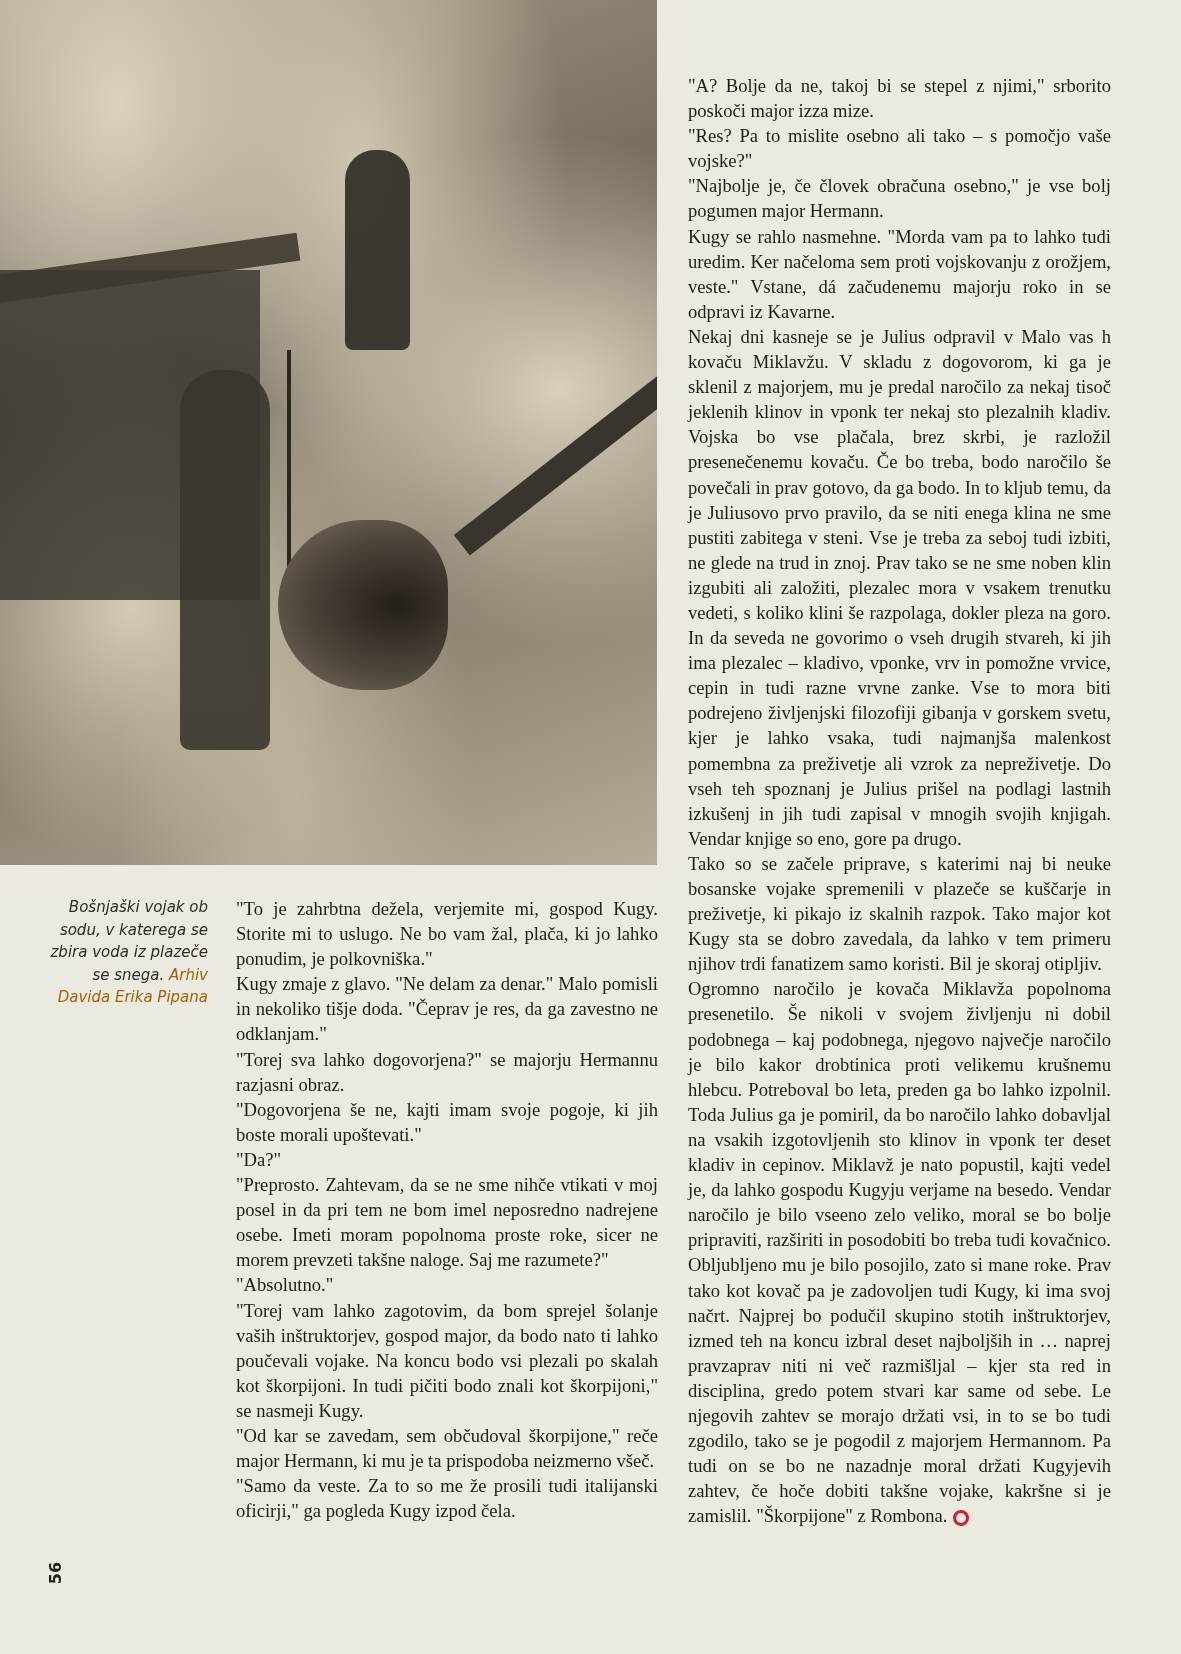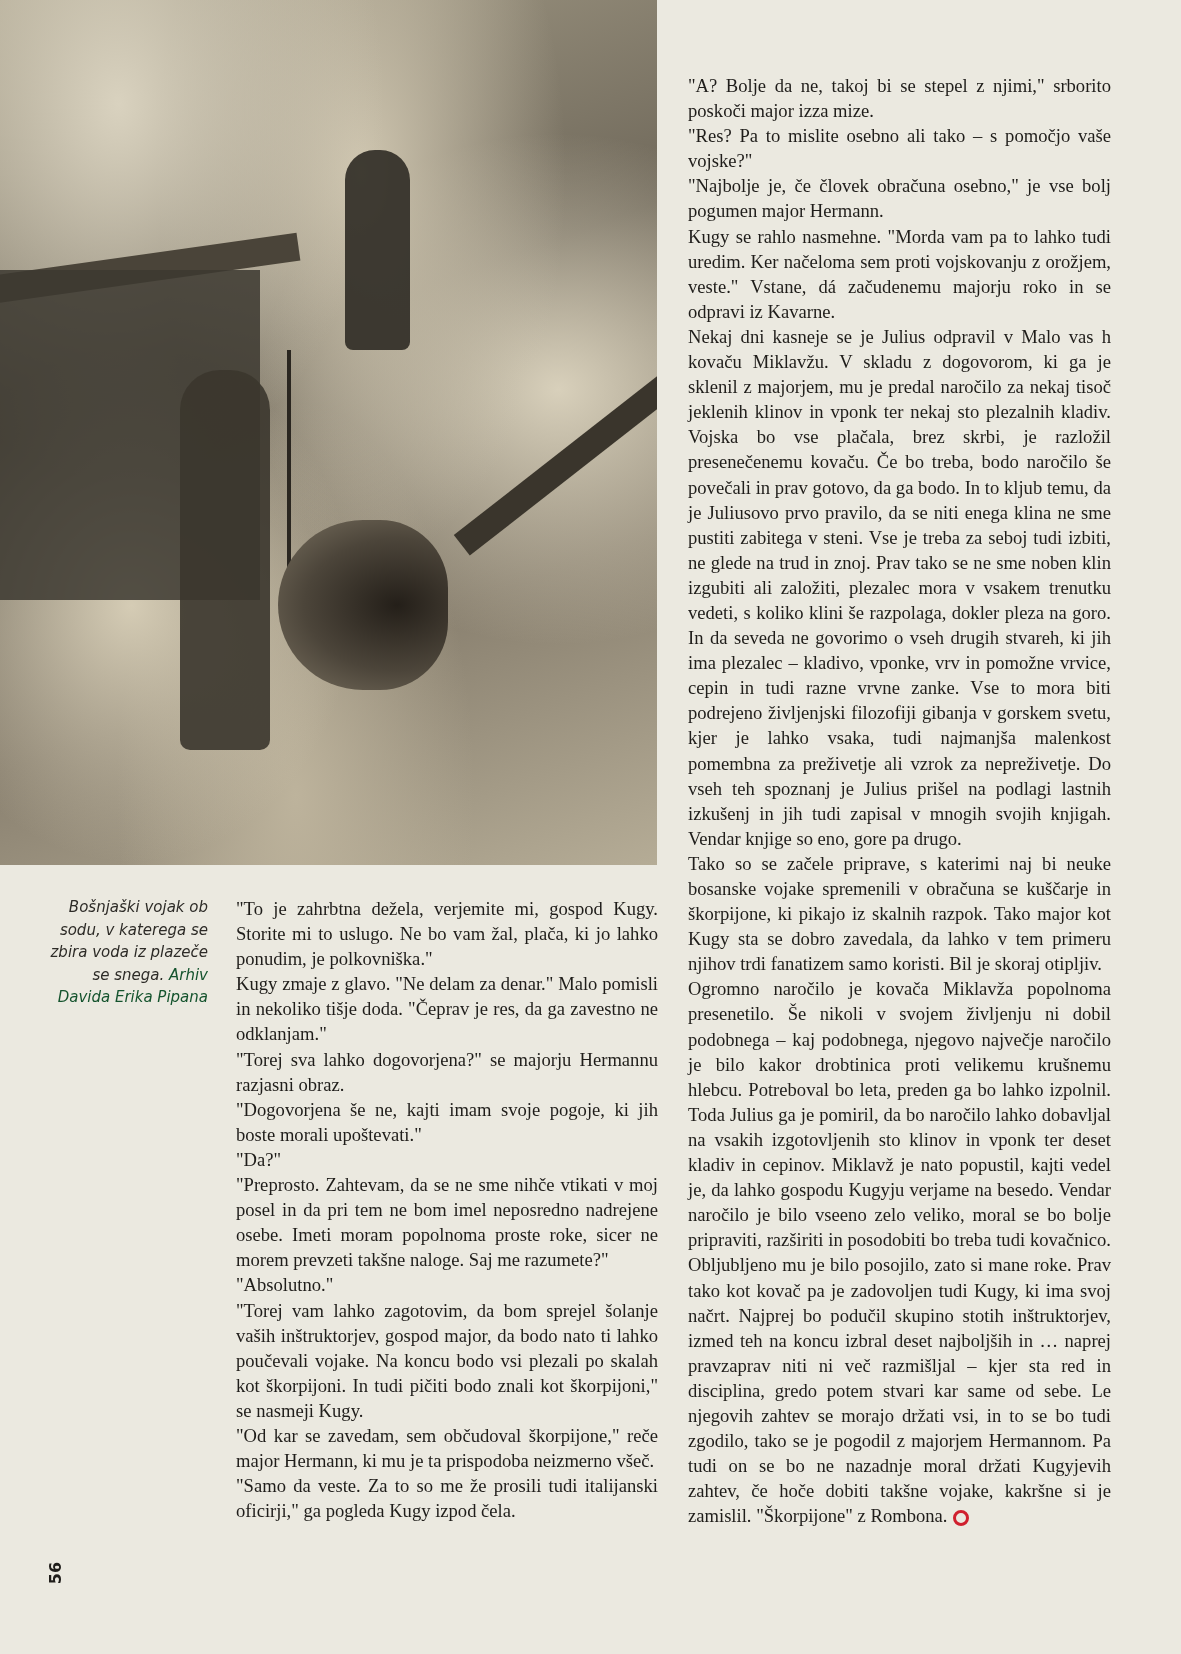--- a/index.html
+++ b/index.html
@@ -23,21 +23,21 @@
   .photo .barrel { position:absolute; left:278px; top:520px; width:170px; height:170px; border-radius:50% 40% 40% 50%; background:radial-gradient(ellipse at 70% 50%, #241f19 0%, #4c453a 55%, #7a7160 100%); }
   .photo .soldier { position:absolute; left:180px; top:370px; width:90px; height:380px; background:#3b362e; border-radius:40px 40px 10px 10px; opacity:.9; }
   .photo .soldier2 { position:absolute; left:345px; top:150px; width:65px; height:200px; background:#2f2b25; border-radius:30px 30px 8px 8px; opacity:.9; }
   .photo .beam { position:absolute; left:430px; top:440px; width:300px; height:26px; background:#3a352c; transform:rotate(-38deg); }
   .photo .rifle { position:absolute; left:287px; top:350px; width:4px; height:290px; background:#2a2620; }
 
   .caption {
     position:absolute; left:40px; top:896px; width:168px; text-align:right;
     font-family:"DejaVu Sans", sans-serif; font-style:italic; font-size:15px; line-height:22.5px; color:#2d2b27;
   }
-  .caption .credit { color:#14532d; }
+  .caption .credit { color:#a16207; }
 
   .col { position:absolute; font-size:18.6px; line-height:25.1px; text-align:justify; }
   .col p { margin:0; }
   .col-mid { left:236px; top:896px; width:422px; }
   .col-right { left:688px; top:73px; width:423px; }
 
   .page-num {
     position:absolute; left:40px; top:1558px; width:30px; height:30px;
     font-family:"DejaVu Sans", sans-serif; font-weight:bold; font-size:16px; color:#1f1d1a;
     transform:rotate(-90deg); display:flex; align-items:center; justify-content:center;
@@ -77,17 +77,17 @@
   <p>"Od kar se zavedam, sem občudoval škorpijone," reče major Hermann, ki mu je ta prispodoba neizmerno všeč.</p>
   <p>"Samo da veste. Za to so me že prosili tudi italijanski oficirji," ga pogleda Kugy izpod čela.</p>
 </div>
 
 <div class="col col-right">
   <p>"A? Bolje da ne, takoj bi se stepel z njimi," srborito poskoči major izza mize.</p>
   <p>"Res? Pa to mislite osebno ali tako – s pomočjo vaše vojske?"</p>
   <p>"Najbolje je, če človek obračuna osebno," je vse bolj pogumen major Hermann.</p>
   <p>Kugy se rahlo nasmehne. "Morda vam pa to lahko tudi uredim. Ker načeloma sem proti vojskovanju z orožjem, veste." Vstane, dá začudenemu majorju roko in se odpravi iz Kavarne.</p>
   <p>Nekaj dni kasneje se je Julius odpravil v Malo vas h kovaču Miklavžu. V skladu z dogovorom, ki ga je sklenil z majorjem, mu je predal naročilo za nekaj tisoč jeklenih klinov in vponk ter nekaj sto plezalnih kladiv. Vojska bo vse plačala, brez skrbi, je razložil presenečenemu kovaču. Če bo treba, bodo naročilo še povečali in prav gotovo, da ga bodo. In to kljub temu, da je Juliusovo prvo pravilo, da se niti enega klina ne sme pustiti zabitega v steni. Vse je treba za seboj tudi izbiti, ne glede na trud in znoj. Prav tako se ne sme noben klin izgubiti ali založiti, plezalec mora v vsakem trenutku vedeti, s koliko klini še razpolaga, dokler pleza na goro. In da seveda ne govorimo o vseh drugih stvareh, ki jih ima plezalec – kladivo, vponke, vrv in pomožne vrvice, cepin in tudi razne vrvne zanke. Vse to mora biti podrejeno življenjski filozofiji gibanja v gorskem svetu, kjer je lahko vsaka, tudi najmanjša malenkost pomembna za preživetje ali vzrok za nepreživetje. Do vseh teh spoznanj je Julius prišel na podlagi lastnih izkušenj in jih tudi zapisal v mnogih svojih knjigah. Vendar knjige so eno, gore pa drugo.</p>
-  <p>Tako so se začele priprave, s katerimi naj bi neuke bosanske vojake spremenili v obračuna se kuščarje in škorpijone, ki pikajo iz skalnih razpok. Tako major kot Kugy sta se dobro zavedala, da lahko v tem primeru njihov trdi fanatizem samo koristi. Bil je skoraj otipljiv.</p>
+  <p>Tako so se začele priprave, s katerimi naj bi neuke bosanske vojake spremenili v plazeče se kuščarje in preživetje, ki pikajo iz skalnih razpok. Tako major kot Kugy sta se dobro zavedala, da lahko v tem primeru njihov trdi fanatizem samo koristi. Bil je skoraj otipljiv.</p>
   <p><span>Ogromno naročilo je kovača Miklavža popolnoma presenetilo. Še nikoli v svojem življenju ni dobil podobnega – kaj podobnega, njegovo največje naročilo je bilo kakor drobtinica proti velikemu krušnemu hlebcu. Potreboval bo leta, preden ga bo lahko izpolnil. Toda Julius ga je pomiril, da bo naročilo lahko dobavljal na vsakih izgotovljenih sto klinov in vponk ter deset kladiv in cepinov. Miklavž je nato popustil, kajti vedel je, da lahko gospodu Kugyju verjame na besedo. Vendar naročilo je bilo vseeno zelo veliko, moral se bo bolje pripraviti, razširiti in posodobiti bo treba tudi kovačnico. Obljubljeno mu je bilo posojilo, zato si mane roke. Prav tako kot kovač pa je zadovoljen tudi Kugy, ki ima svoj načrt. Najprej bo podučil skupino stotih inštruktorjev, izmed teh na koncu izbral deset najboljših in … naprej pravzaprav niti ni več razmišljal – kjer sta red in disciplina, gredo potem stvari kar same od sebe. Le njegovih zahtev se morajo držati vsi, in to se bo tudi zgodilo, tako se je pogodil z majorjem Hermannom. Pa tudi on se bo ne nazadnje moral držati Kugyjevih zahtev, če hoče dobiti takšne vojake, kakršne si je zamislil. "Škorpijone" z Rombona.</span><span class="end-mark"></span></p>
 </div>
 
 <div class="page-num">56</div>
 
 </body></html>

